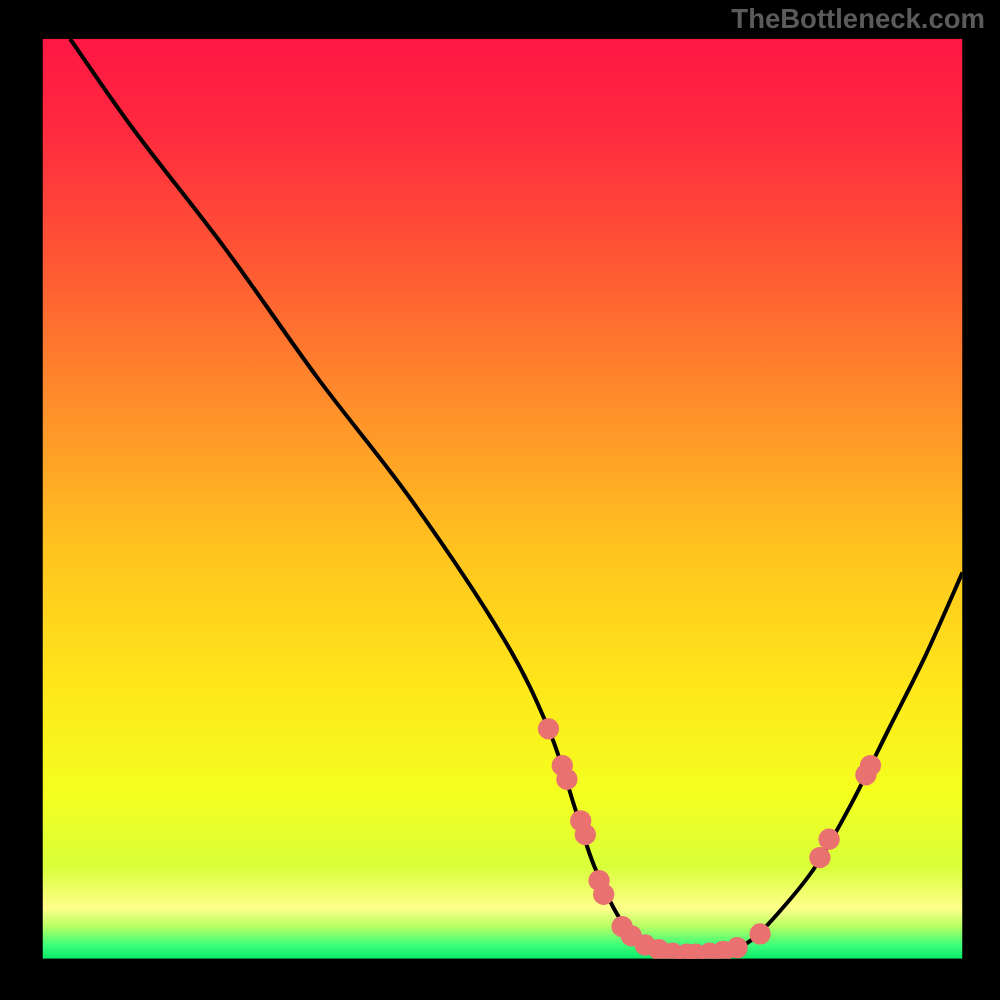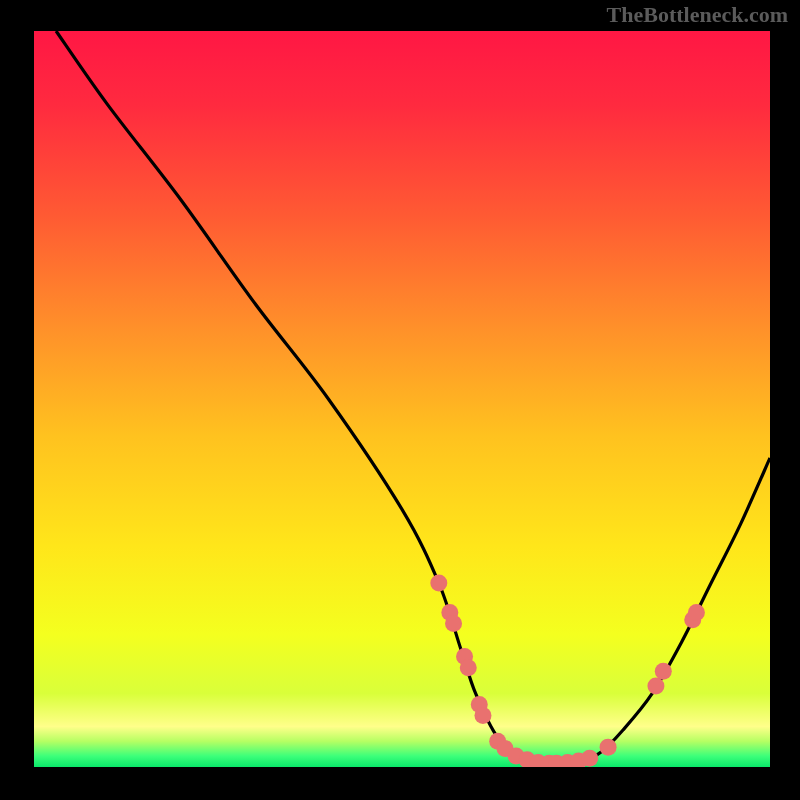--- a/index.html
+++ b/index.html
@@ -14,21 +14,21 @@
     width: 800px;
     height: 800px;
     background: #000000;
     position: relative;
   }
   .watermark {
     position: absolute;
     top: 2px;
     right: 12px;
     color: #5b5b5b;
-    font-family: Liberation Serif, serif;
+    font-family: Liberation Sans, sans-serif;
     font-size: 22px;
     font-weight: 600;
     letter-spacing: 0px;
     z-index: 20;
   }
   .plot-area {
     position: absolute;
     left: 34px;
     top: 31px;
     width: 736px;

